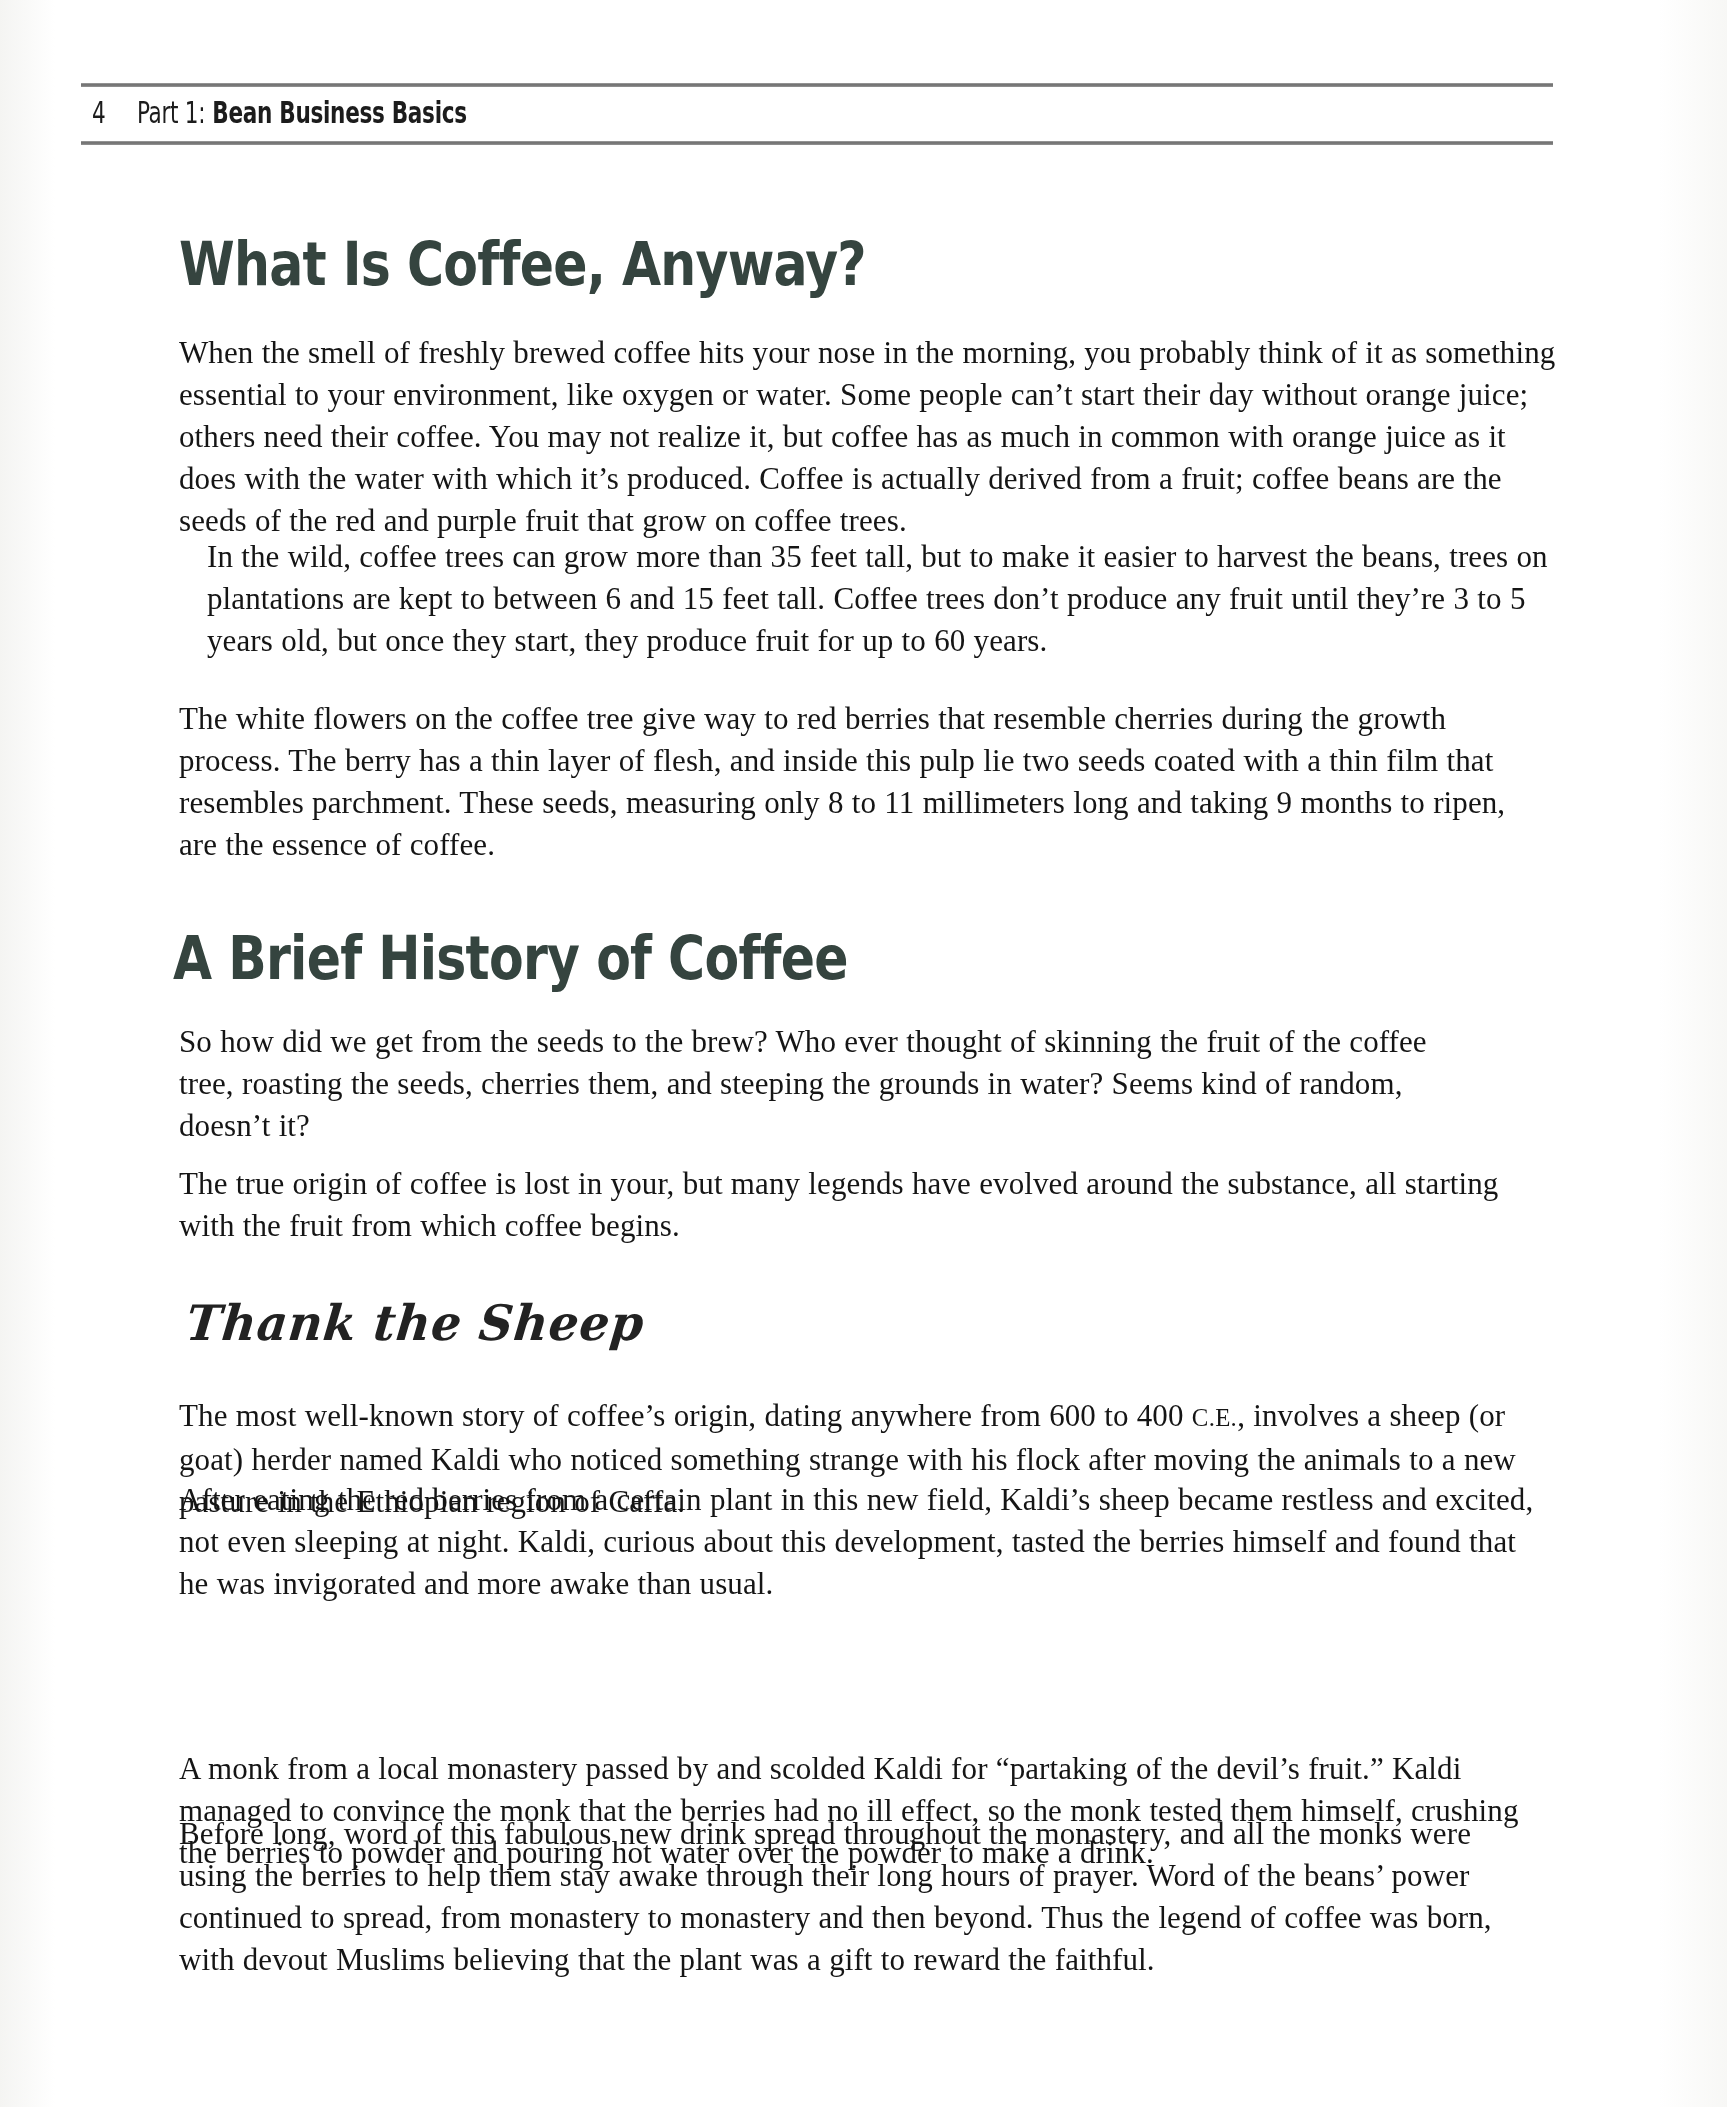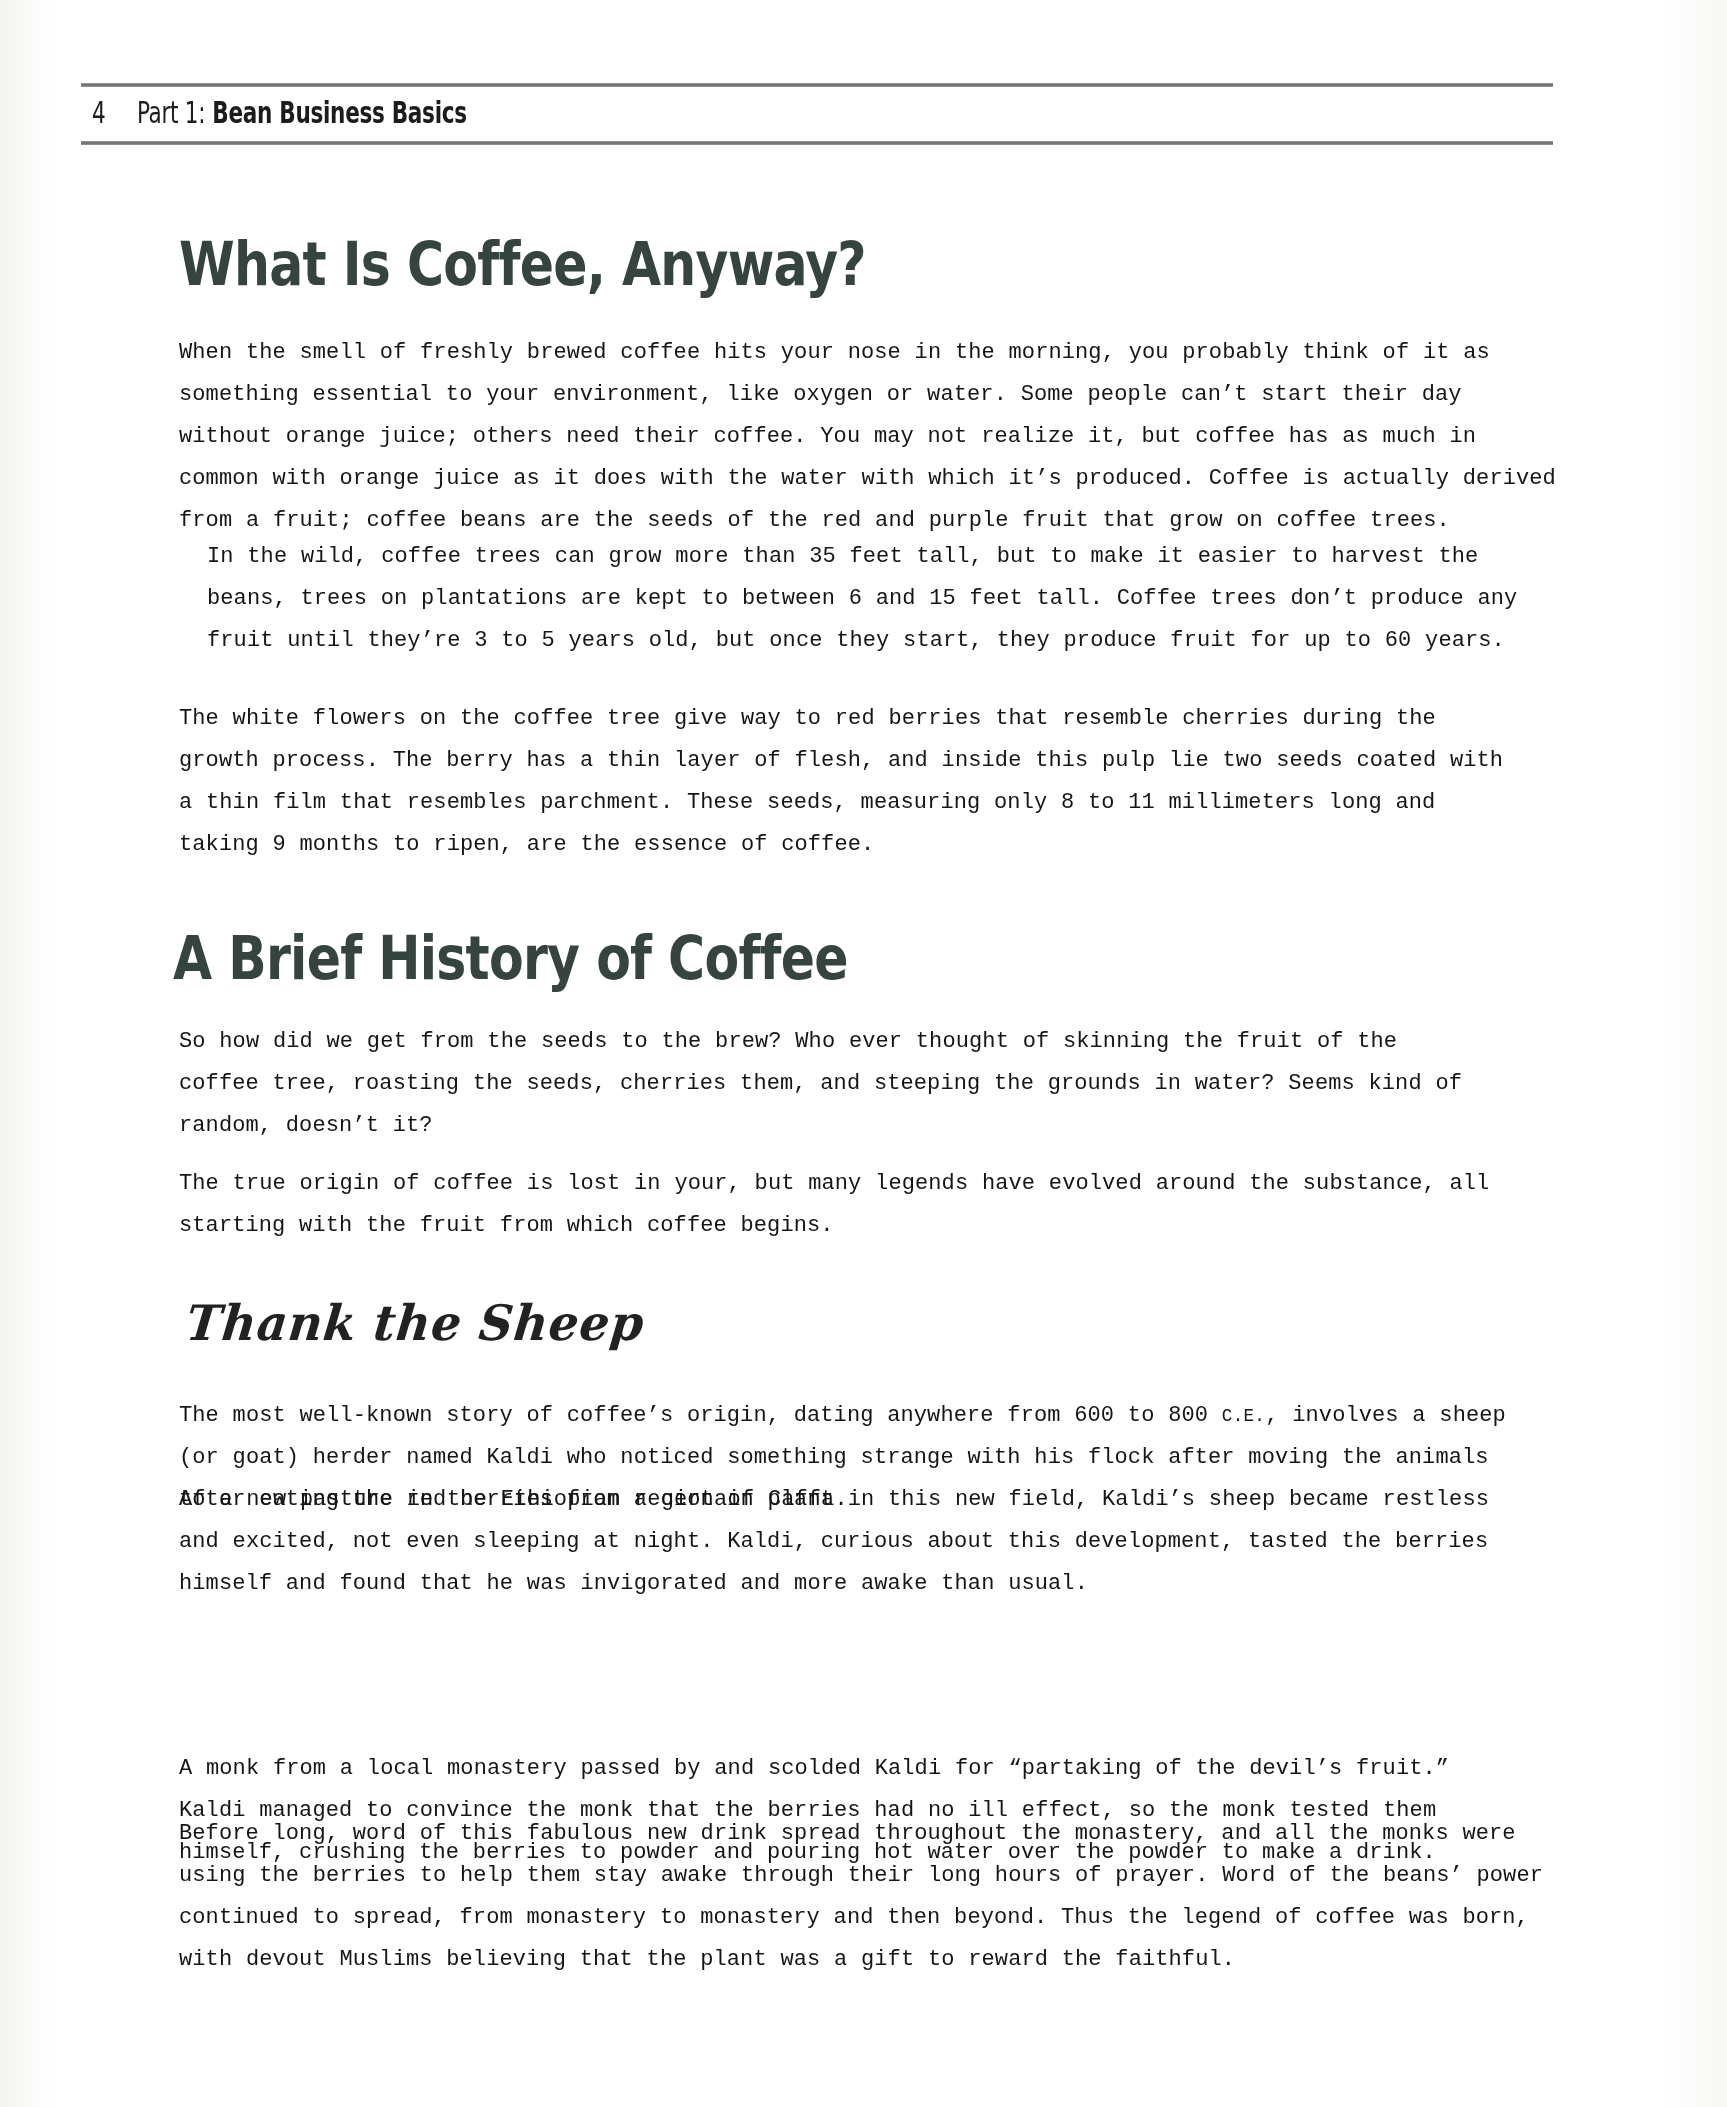--- a/index.html
+++ b/index.html
@@ -97,22 +97,22 @@
     font-size: 47px;
     line-height: 1;
     margin: 0;
     letter-spacing: 0.8px;
     transform: skewX(-6deg) scaleY(1.04);
     transform-origin: left bottom;
     white-space: nowrap;
   }
 
   p.body {
-    font-family: Liberation Mono, monospace;
-    font-size: 22px;
+    font-family: Liberation Serif, serif;
+    font-size: 31px;
     line-height: 42px;
     color: #151515;
     margin: 0;
     text-align: left;
     letter-spacing: 0.1px;
     word-spacing: 0.4px;
   }
   .smallcaps {
     font-size: 0.80em;
     letter-spacing: 0.3px;
@@ -149,21 +149,21 @@
     <p class="body blk" style="top:698px; width:1336px;">The white flowers on the coffee tree give way to red berries that resemble cherries during the growth process. The berry has a thin layer of flesh, and inside this pulp lie two seeds coated with a thin film that resembles parchment. These seeds, measuring only 8 to 11 millimeters long and taking 9 months to ripen, are the essence of coffee.</p>
 
     <h1 class="chapter-head blk" style="top:927px; left:-6.3px;">A Brief History of Coffee</h1>
 
     <p class="body blk" style="top:1021px; width:1304px;">So how did we get from the seeds to the brew? Who ever thought of skinning the fruit of the coffee tree, roasting the seeds, cherries them, and steeping the grounds in water? Seems kind of random, doesn’t it?</p>
 
     <p class="body blk" style="top:1163px; width:1336px;">The true origin of coffee is lost in your, but many legends have evolved around the substance, all starting with the fruit from which coffee begins.</p>
 
     <h2 class="script-head blk" style="top:1300px; left:4.7px;">Thank the Sheep</h2>
 
-    <p class="body blk" style="top:1395px; width:1347px;"><span>The most well-known story of coffee’s origin, dating anywhere from 600 to 800 </span><span class="smallcaps">C.E.</span><span>, involves a sheep (or goat) herder named Kaldi who noticed something strange with his flock after moving the animals to a new pasture in the Ethiopian region of Caffa.</span></p>
+    <p class="body blk" style="top:1395px; width:1347px;"><span>The most well-known story of coffee’s origin, dating anywhere from 600 to 400 </span><span class="smallcaps">C.E.</span><span>, involves a sheep (or goat) herder named Kaldi who noticed something strange with his flock after moving the animals to a new pasture in the Ethiopian region of Caffa.</span></p>
 
     <p class="body blk" style="top:1479px; width:1361px;">After eating the red berries from a certain plant in this new field, Kaldi’s sheep became restless and excited, not even sleeping at night. Kaldi, curious about this development, tasted the berries himself and found that he was invigorated and more awake than usual.</p>
 
     <p class="body blk" style="top:1748px; width:1344px;">A monk from a local monastery passed by and scolded Kaldi for “partaking of the devil’s fruit.” Kaldi managed to convince the monk that the berries had no ill effect, so the monk tested them himself, crushing the berries to powder and pouring hot water over the powder to make a drink.</p>
 
     <p class="body blk" style="top:1813px; width:1367px;">Before long, word of this fabulous new drink spread throughout the monastery, and all the monks were using the berries to help them stay awake through their long hours of prayer. Word of the beans’ power continued to spread, from monastery to monastery and then beyond. Thus the legend of coffee was born, with devout Muslims believing that the plant was a gift to reward the faithful.</p>
 
   </div>
 </div>
 

